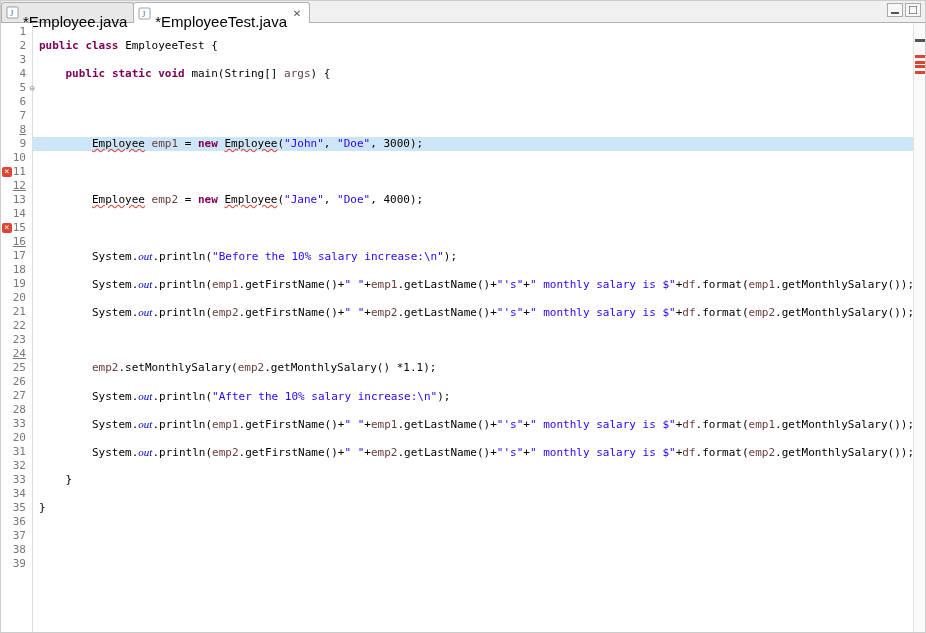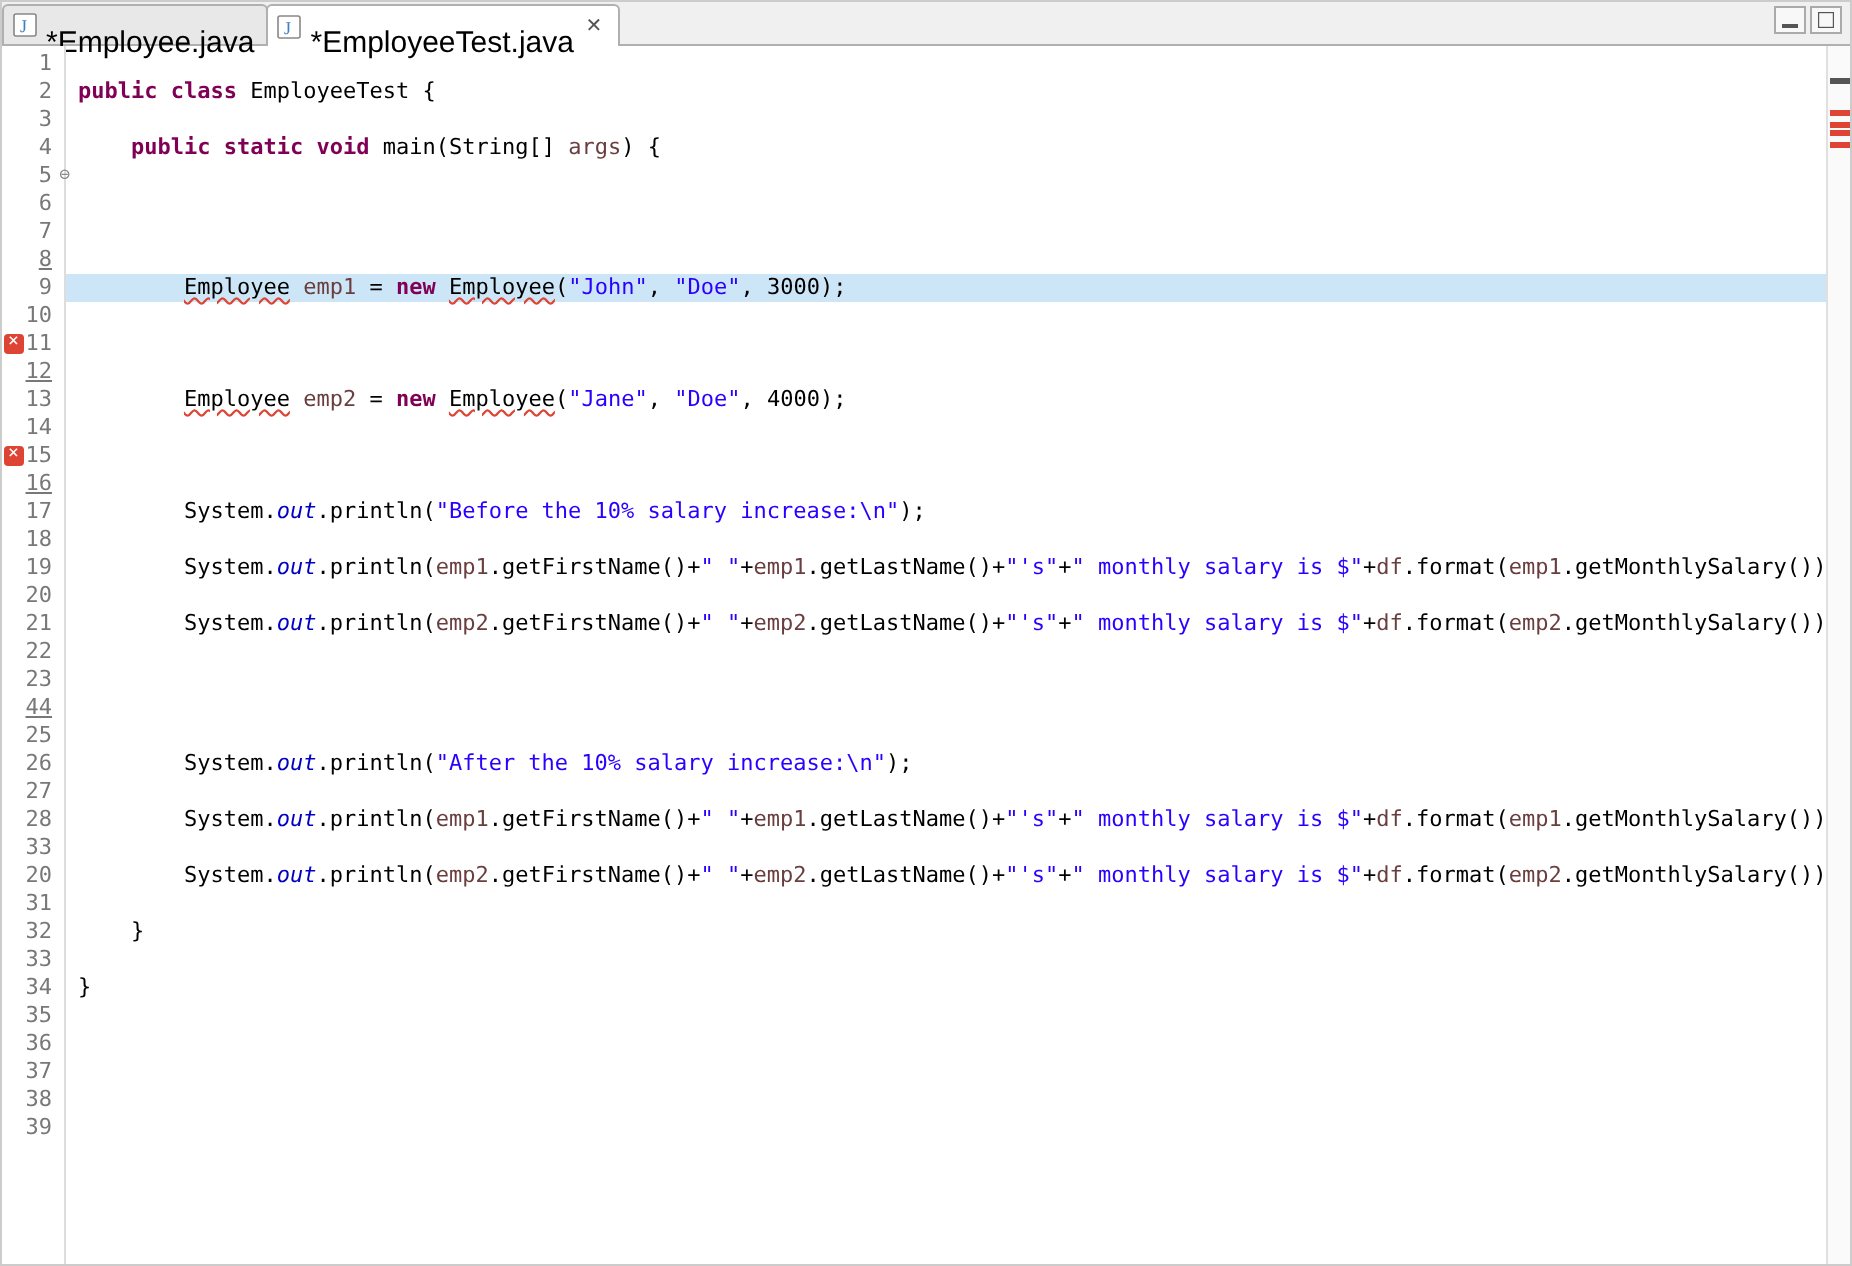--- a/index.html
+++ b/index.html
@@ -133,21 +133,21 @@
   }
   .cl {
     height: 14px;
     line-height: 14px;
     white-space: pre;
     padding-left: 6px;
   }
   .cl.hl { background: #cde6f7; }
   .kw { color: #7f0055; font-weight: bold; }
   .str { color: #2a00ff; }
-  .fld { color: #0000c0; font-style: italic; }
+  .fld { color: #0000c0; font-style: italic; font-family: Liberation Serif, serif; }
   .var { color: #6a3e3e; }
   .mth { color: #000; margin-top: 20px; }
   .err-u { text-decoration: underline wavy #d43; }
   .ov-ruler {
     width: 12px;
     background: #fafafa;
     border-left: 1px solid #e0e0e0;
     position: relative;
     flex-shrink: 0;
   }
@@ -213,21 +213,21 @@
       <div class="ln">14</div>
       <div class="ln err">15</div>
       <div class="ln underline">16</div>
       <div class="ln">17</div>
       <div class="ln">18</div>
       <div class="ln">19</div>
       <div class="ln">20</div>
       <div class="ln">21</div>
       <div class="ln">22</div>
       <div class="ln">23</div>
-      <div class="ln underline">44</div>
+      <div class="ln underline">24</div>
       <div class="ln">25</div>
       <div class="ln">26</div>
       <div class="ln">27</div>
       <div class="ln">28</div>
       <div class="ln">33</div>
       <div class="ln">20</div>
       <div class="ln">31</div>
       <div class="ln">32</div>
       <div class="ln">33</div>
       <div class="ln">34</div>
@@ -255,20 +255,21 @@
     <div class="cl"></div>
     <div class="cl"></div>
     <div class="cl">        <span>System.</span><span class="fld">out</span><span>.println(</span><span class="str">"Before the 10% salary increase:\n"</span><span>);</span></div>
     <div class="cl"></div>
     <div class="cl">        <span>System.</span><span class="fld">out</span><span>.println(</span><span class="var">emp1</span><span>.getFirstName()+</span><span class="str">" "</span><span>+</span><span class="var">emp1</span><span>.getLastName()+</span><span class="str">"'s"</span><span>+</span><span class="str">" monthly salary is $"</span><span>+</span><span class="var">df</span><span>.format(</span><span class="var">emp1</span><span>.getMonthlySalary()</span><span>);</span></div>
     <div class="cl"></div>
     <div class="cl">        <span>System.</span><span class="fld">out</span><span>.println(</span><span class="var">emp2</span><span>.getFirstName()+</span><span class="str">" "</span><span>+</span><span class="var">emp2</span><span>.getLastName()+</span><span class="str">"'s"</span><span>+</span><span class="str">" monthly salary is $"</span><span>+</span><span class="var">df</span><span>.format(</span><span class="var">emp2</span><span>.getMonthlySalary()</span><span>);</span></div>
     <div class="cl"></div>
     <div class="cl"></div>
     <div class="cl"></div>
+    <div class="cl">        <span class="var">emp2</span><span>.setMonthlySalary(</span><span class="var">emp2</span><span>.getMonthlySalary()</span><span> *1.1);</span></div>
     <div class="cl"></div>
     <div class="cl">        <span>System.</span><span class="fld">out</span><span>.println(</span><span class="str">"After the 10% salary increase:\n"</span><span>);</span></div>
     <div class="cl"></div>
     <div class="cl">        <span>System.</span><span class="fld">out</span><span>.println(</span><span class="var">emp1</span><span>.getFirstName()+</span><span class="str">" "</span><span>+</span><span class="var">emp1</span><span>.getLastName()+</span><span class="str">"'s"</span><span>+</span><span class="str">" monthly salary is $"</span><span>+</span><span class="var">df</span><span>.format(</span><span class="var">emp1</span><span>.getMonthlySalary()</span><span>);</span></div>
     <div class="cl"></div>
     <div class="cl">        <span>System.</span><span class="fld">out</span><span>.println(</span><span class="var">emp2</span><span>.getFirstName()+</span><span class="str">" "</span><span>+</span><span class="var">emp2</span><span>.getLastName()+</span><span class="str">"'s"</span><span>+</span><span class="str">" monthly salary is $"</span><span>+</span><span class="var">df</span><span>.format(</span><span class="var">emp2</span><span>.getMonthlySalary()</span><span>);</span></div>
     <div class="cl"></div>
     <div class="cl">    <span>}</span></div>
     <div class="cl"></div>
     <div class="cl"><span>}</span></div>

